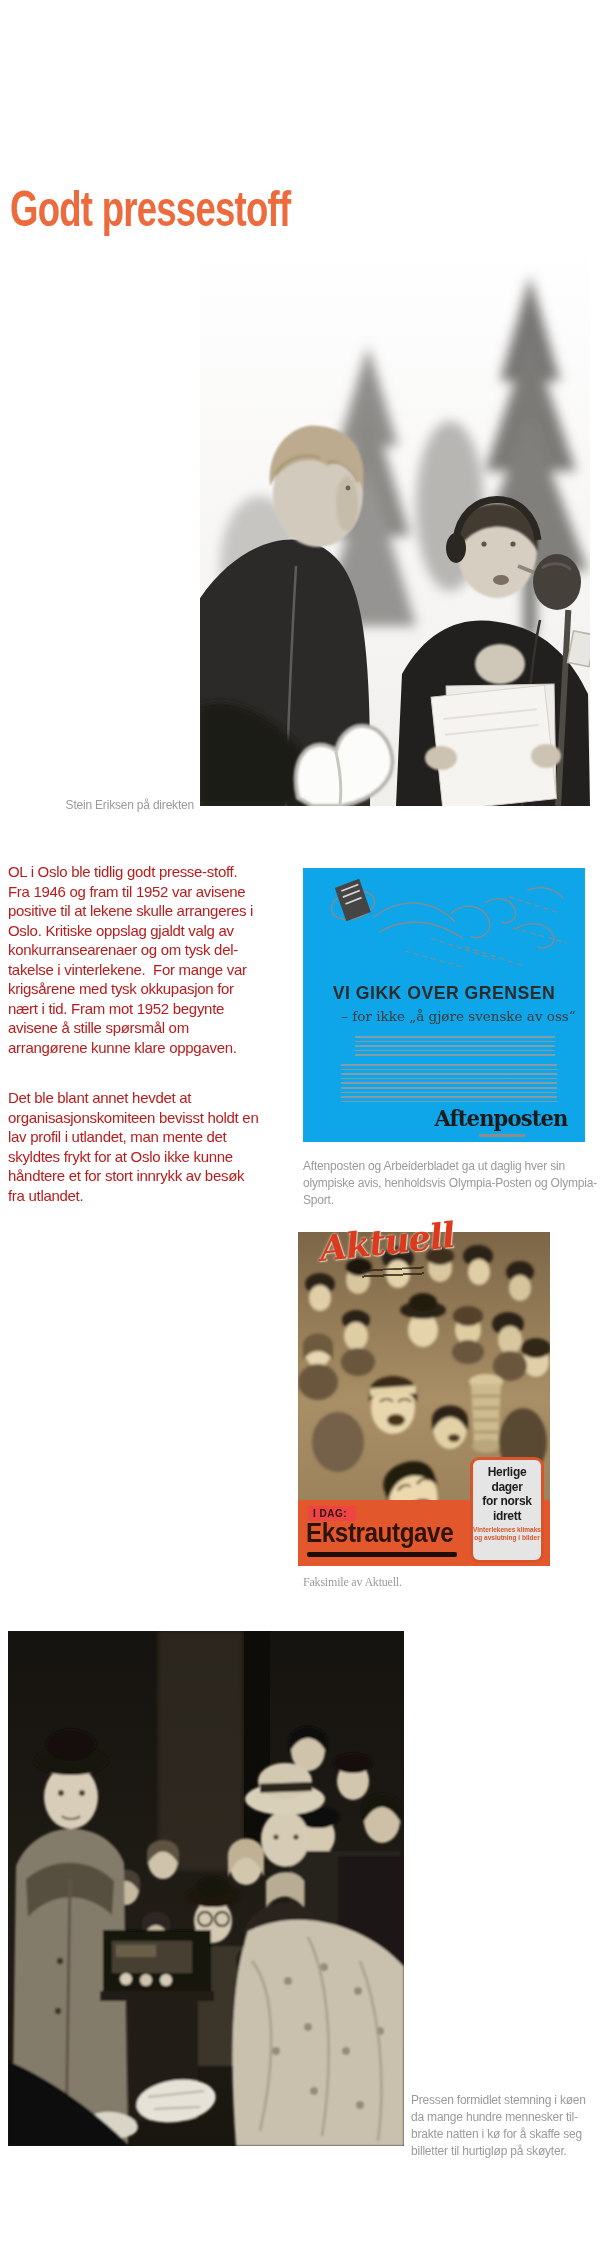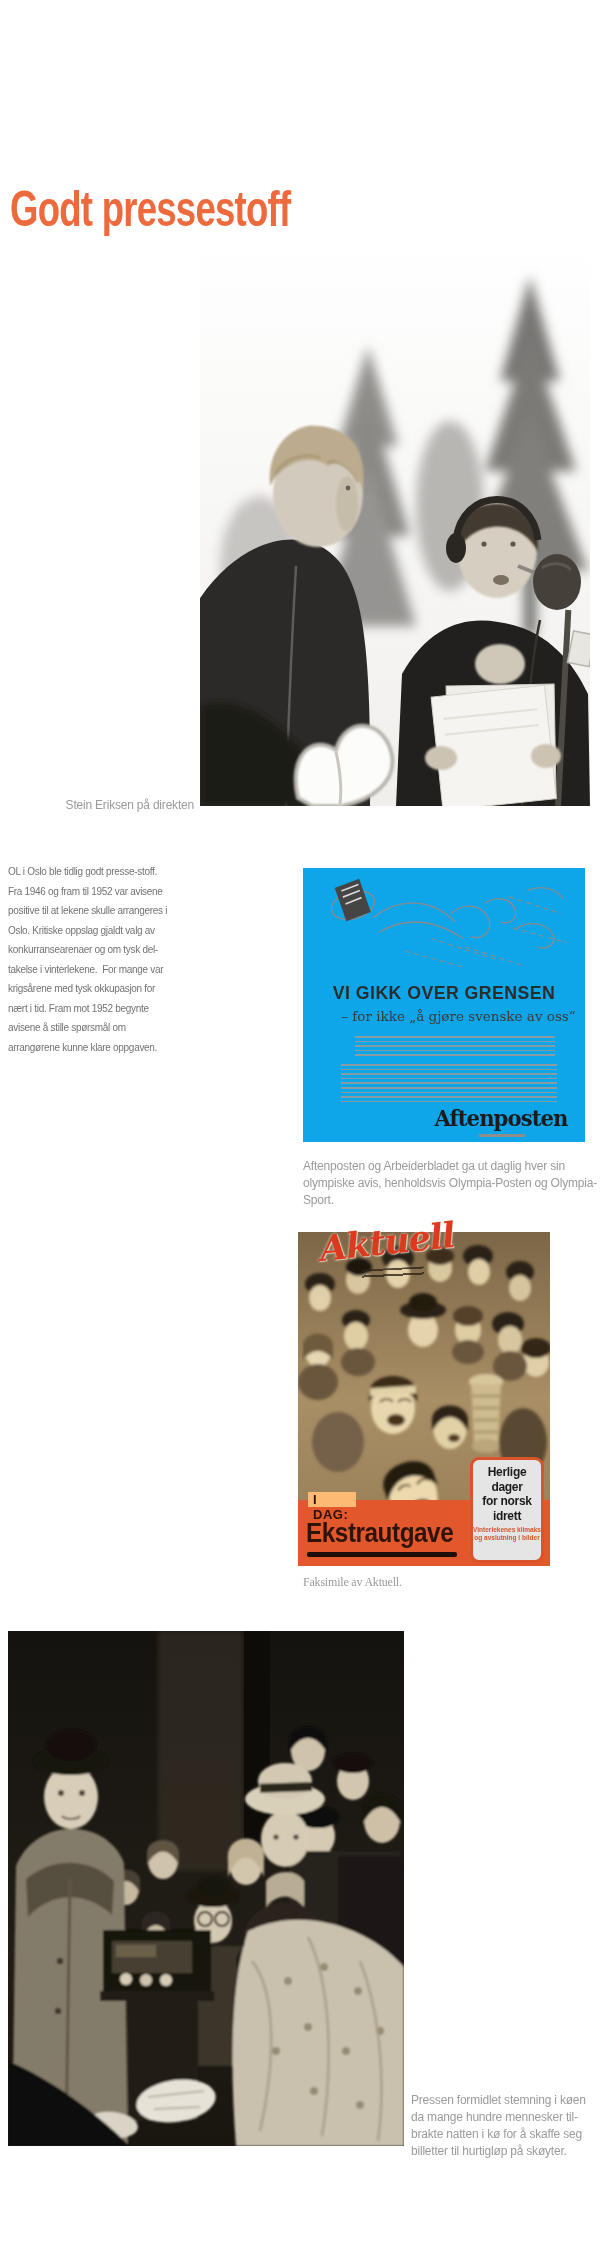--- a/index.html
+++ b/index.html
@@ -19,21 +19,21 @@
   .photo-stein{left:200px;top:236px;width:390px;height:570px;}
   .photo-queue{left:8px;top:1631px;width:396px;height:515px;}
   
   .cap{color:#9B9B9B;font-size:12px;letter-spacing:-.2px;line-height:17px;white-space:pre;margin-top:8px;}
   .caption-stein{left:0;top:789px;width:194px;text-align:right;}
   .caption-clipping{left:303px;top:1150px;}
   .caption-mag{left:303px;top:1566px;font-family:Liberation Serif, serif;}
   .caption-queue{left:411px;top:2084px;}
   
   .bodytext{
-    left:8px;top:0;color:#737373;font-size:10px;line-height:19.5px;
+    left:8px;top:0;color:#b91c1c;font-size:15px;line-height:19.5px;
     letter-spacing:-.3px;white-space:pre;
   }
   .p1{top:862px;}
   .p2{top:1088px;}
   
   .clipping{left:303px;top:868px;width:282px;height:274px;background:#0ea5e9;}
   .clip-sketch{left:10px;top:6px;width:262px;height:104px;}
   .clip-headline{left:0;top:114px;width:282px;text-align:center;font-weight:bold;
     font-size:19px;letter-spacing:.5px;color:#2B2B2B;white-space:nowrap;transform:scaleX(.93);transform-origin:50% 0;}
   .clip-subheadline{left:0;top:140px;width:311px;text-align:center;
@@ -48,22 +48,22 @@
   
   .magazine{left:298px;top:1232px;width:252px;height:334px;background:#A78E68;}
   .mag-bg{left:0;top:0;width:252px;height:334px;}
   .mag-logo{left:22px;top:-4px;font-family:"DejaVu Serif",serif;font-style:italic;font-weight:bold;
     font-size:35px;color:#DC3A1E;transform:rotate(-6deg);transform-origin:0 50%;
     text-shadow:0 0 3px rgba(255,244,225,.9),1px 1px 0 rgba(255,244,225,.55);white-space:nowrap;letter-spacing:-1px;}
   .mag-issue{left:64px;top:36px;width:62px;height:10px;
     background:repeating-linear-gradient(to bottom,#2e2416 0,#2e2416 2px,transparent 2px,transparent 6px);
     transform:rotate(-3deg);opacity:.8;}
   .mag-banner{left:0;top:268px;width:252px;height:66px;background:#E2572B;}
-  .mag-kicker{left:10px;top:260px;width:48px;height:15px;background:#fdba74;
-    color:#2A1009;font-size:13px;font-weight:bold;letter-spacing:.5px;line-height:15px;padding-left:5px;box-sizing:border-box;}
+  .mag-kicker{left:10px;top:274px;width:48px;height:15px;background:#ef4444;
+    color:#2A1009;font-size:10px;font-weight:bold;letter-spacing:.5px;line-height:15px;padding-left:5px;box-sizing:border-box;}
   .mag-banner-title{left:8px;top:288px;font-size:27px;font-weight:bold;color:#2E130B;
     letter-spacing:-.5px;transform:scaleX(.9);transform-origin:0 0;white-space:nowrap;line-height:1;}
   .mag-banner-bar{left:9px;top:320px;width:150px;height:5px;background:#1E0D06;border-radius:2px;}
   .mag-box{left:172px;top:225px;width:74px;height:106px;background:#e5e5e5;
     border:3px solid #D9542A;border-radius:9px;box-sizing:border-box;}
   .mag-box-title{margin-top:5px;text-align:center;font-weight:bold;font-size:12px;
     line-height:14.5px;color:#1C1C1C;white-space:pre-line;letter-spacing:-.3px;}
   .mag-box-sub{margin-top:3px;text-align:center;font-weight:bold;font-size:6.5px;
     line-height:8px;color:#D9542A;white-space:pre-line;}
 </style>
@@ -155,20 +155,26 @@
   <div class="abs bodytext p1">OL i Oslo ble tidlig godt presse-stoff.
 Fra 1946 og fram til 1952 var avisene
 positive til at lekene skulle arrangeres i
 Oslo. Kritiske oppslag gjaldt valg av
 konkurransearenaer og om tysk del-
 takelse i vinterlekene.  For mange var
 krigsårene med tysk okkupasjon for
 nært i tid. Fram mot 1952 begynte
 avisene å stille spørsmål om
 arrangørene kunne klare oppgaven.</div>
+  <div class="abs bodytext p2">Det ble blant annet hevdet at
+organisasjonskomiteen bevisst holdt en
+lav profil i utlandet, man mente det
+skyldtes frykt for at Oslo ikke kunne
+håndtere et for stort innrykk av besøk
+fra utlandet.</div>
 
   <div class="abs clipping">
     <svg class="abs clip-sketch" viewBox="0 0 262 100" preserveAspectRatio="none">
       <g fill="none" stroke="#8b8b8b" stroke-width="1.3">
         <g transform="rotate(-14 40 30)">
           <ellipse cx="40" cy="30" rx="22" ry="13"></ellipse>
           <path d="M 40,30 C 44,24 52,26 52,31 C 52,36 44,37 42,33"></path>
           <rect x="28" y="8" width="26" height="34" fill="#454545" stroke="none" transform="rotate(-6 41 25)"></rect>
           <path d="M 32,14 L 50,12 M 32,20 L 50,18 M 33,27 L 50,25" stroke="#d8d8d8" stroke-width="1.6"></path>
         </g>

